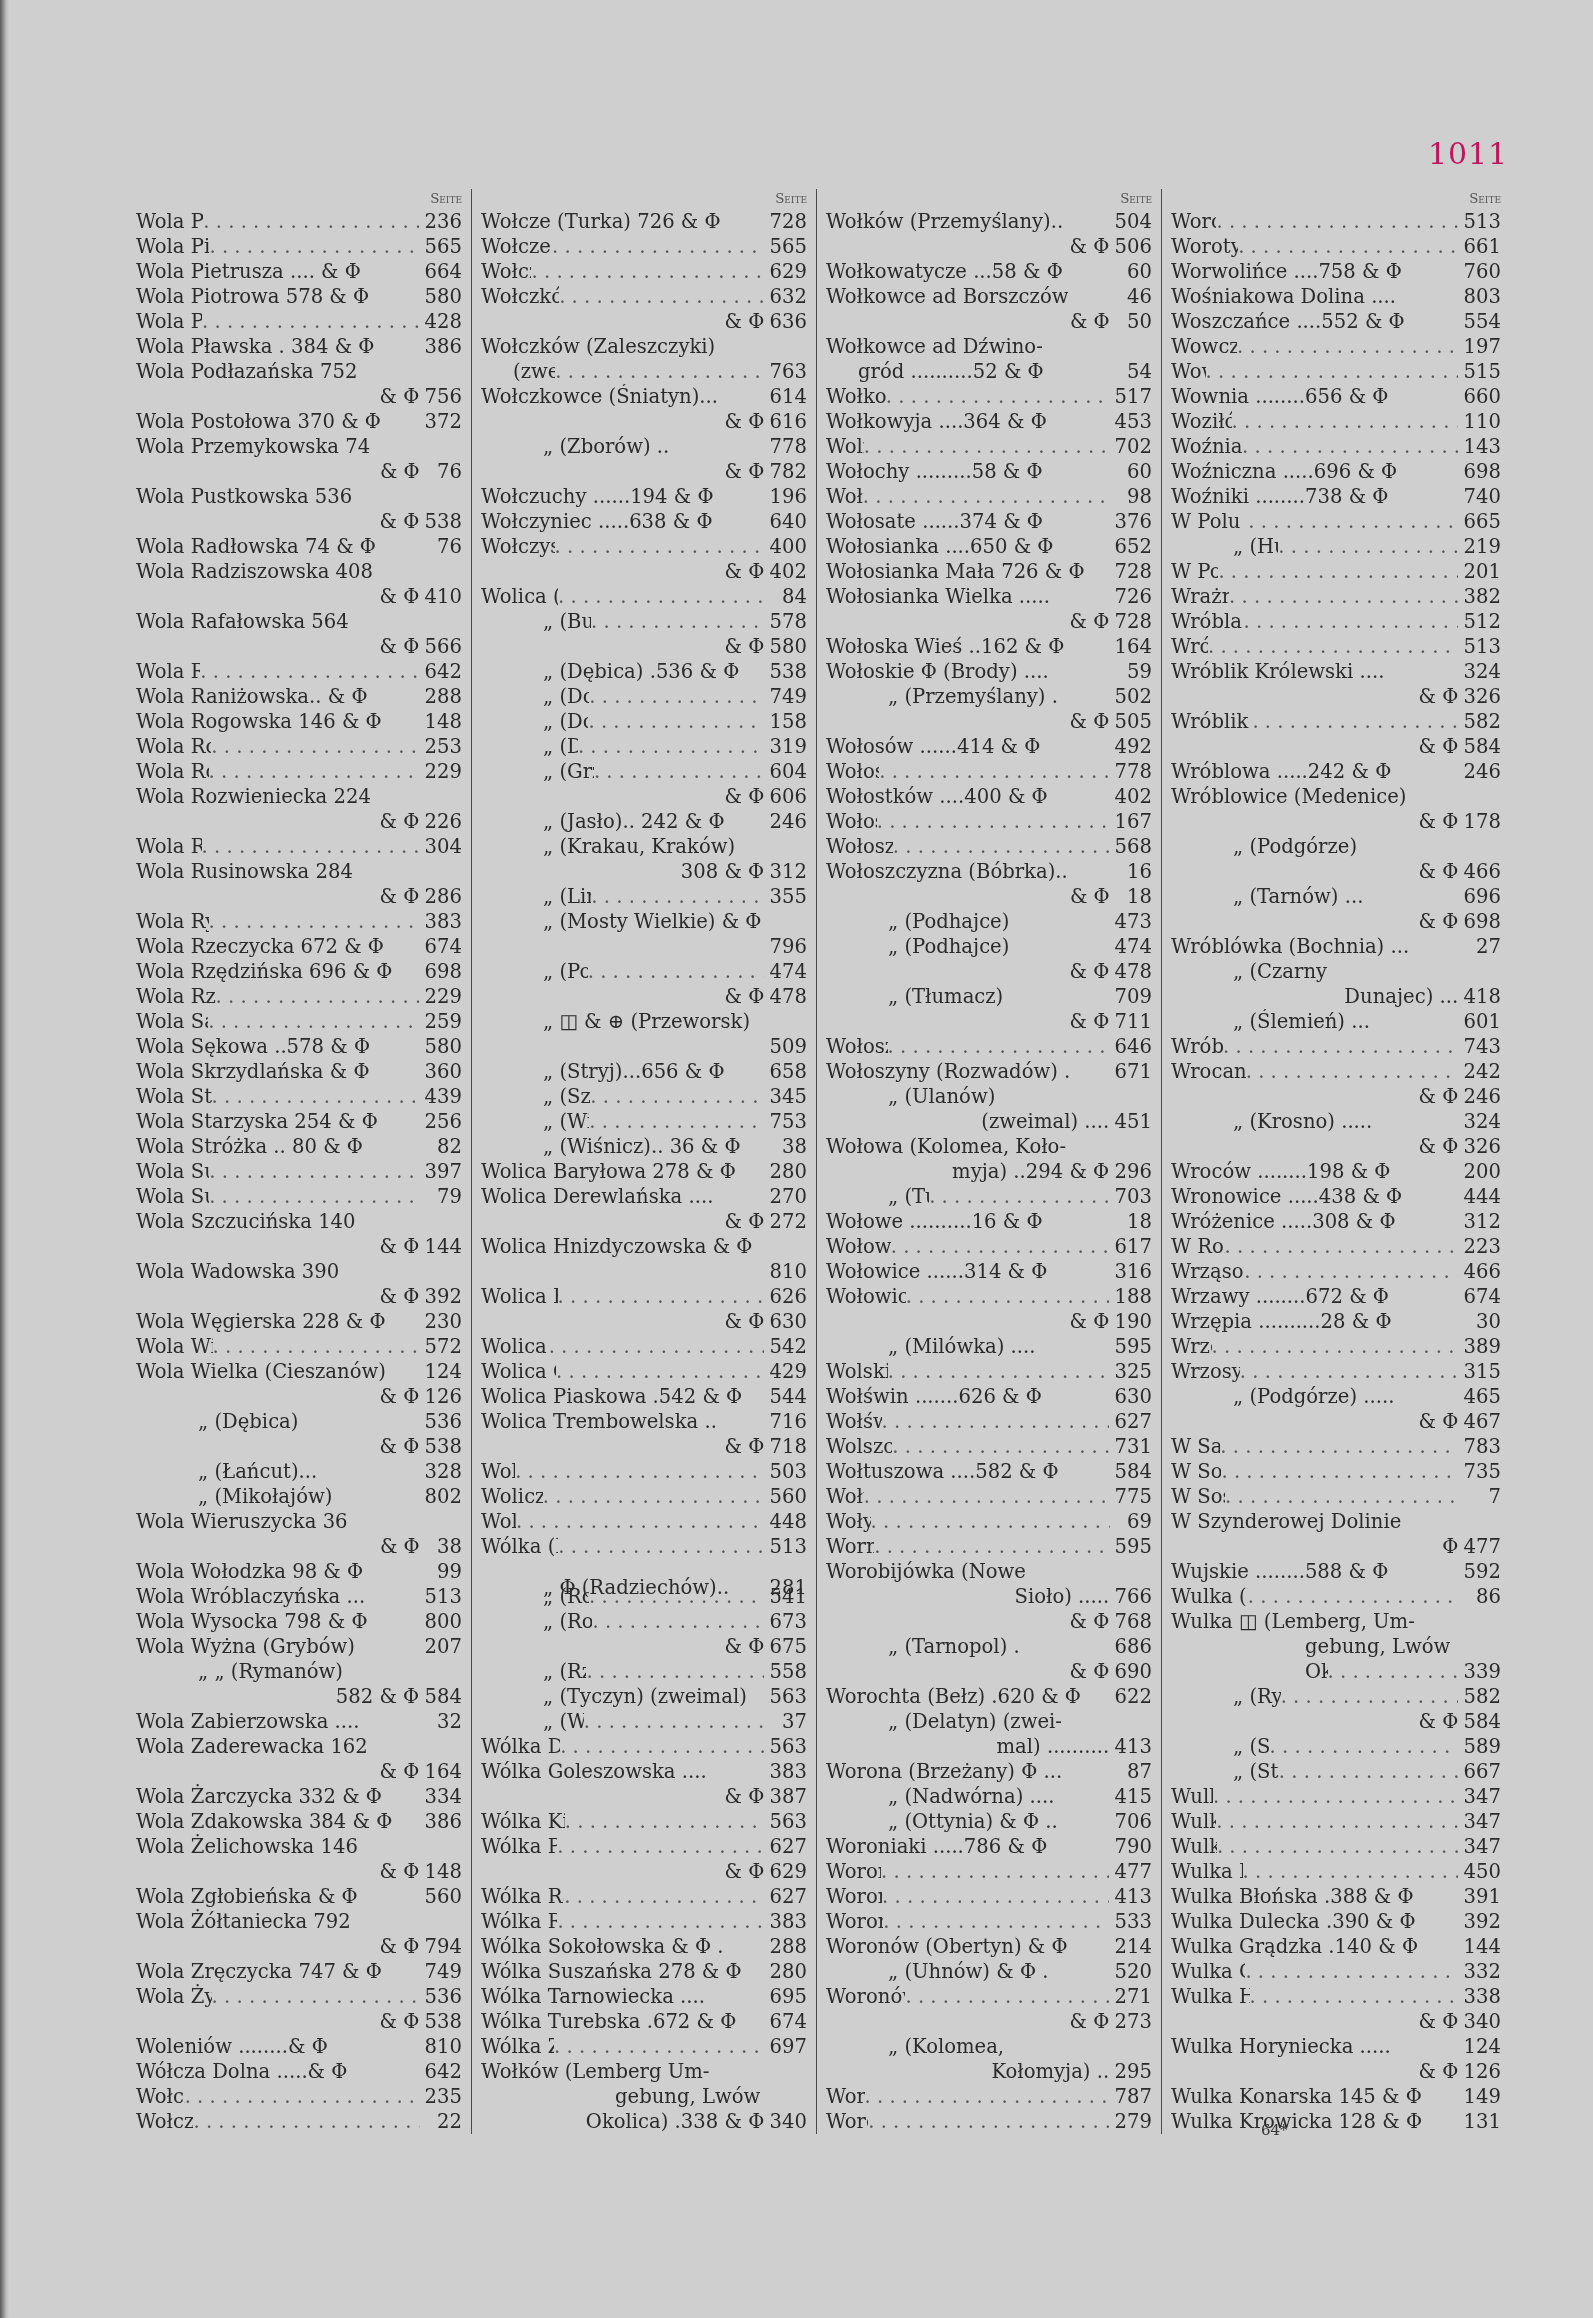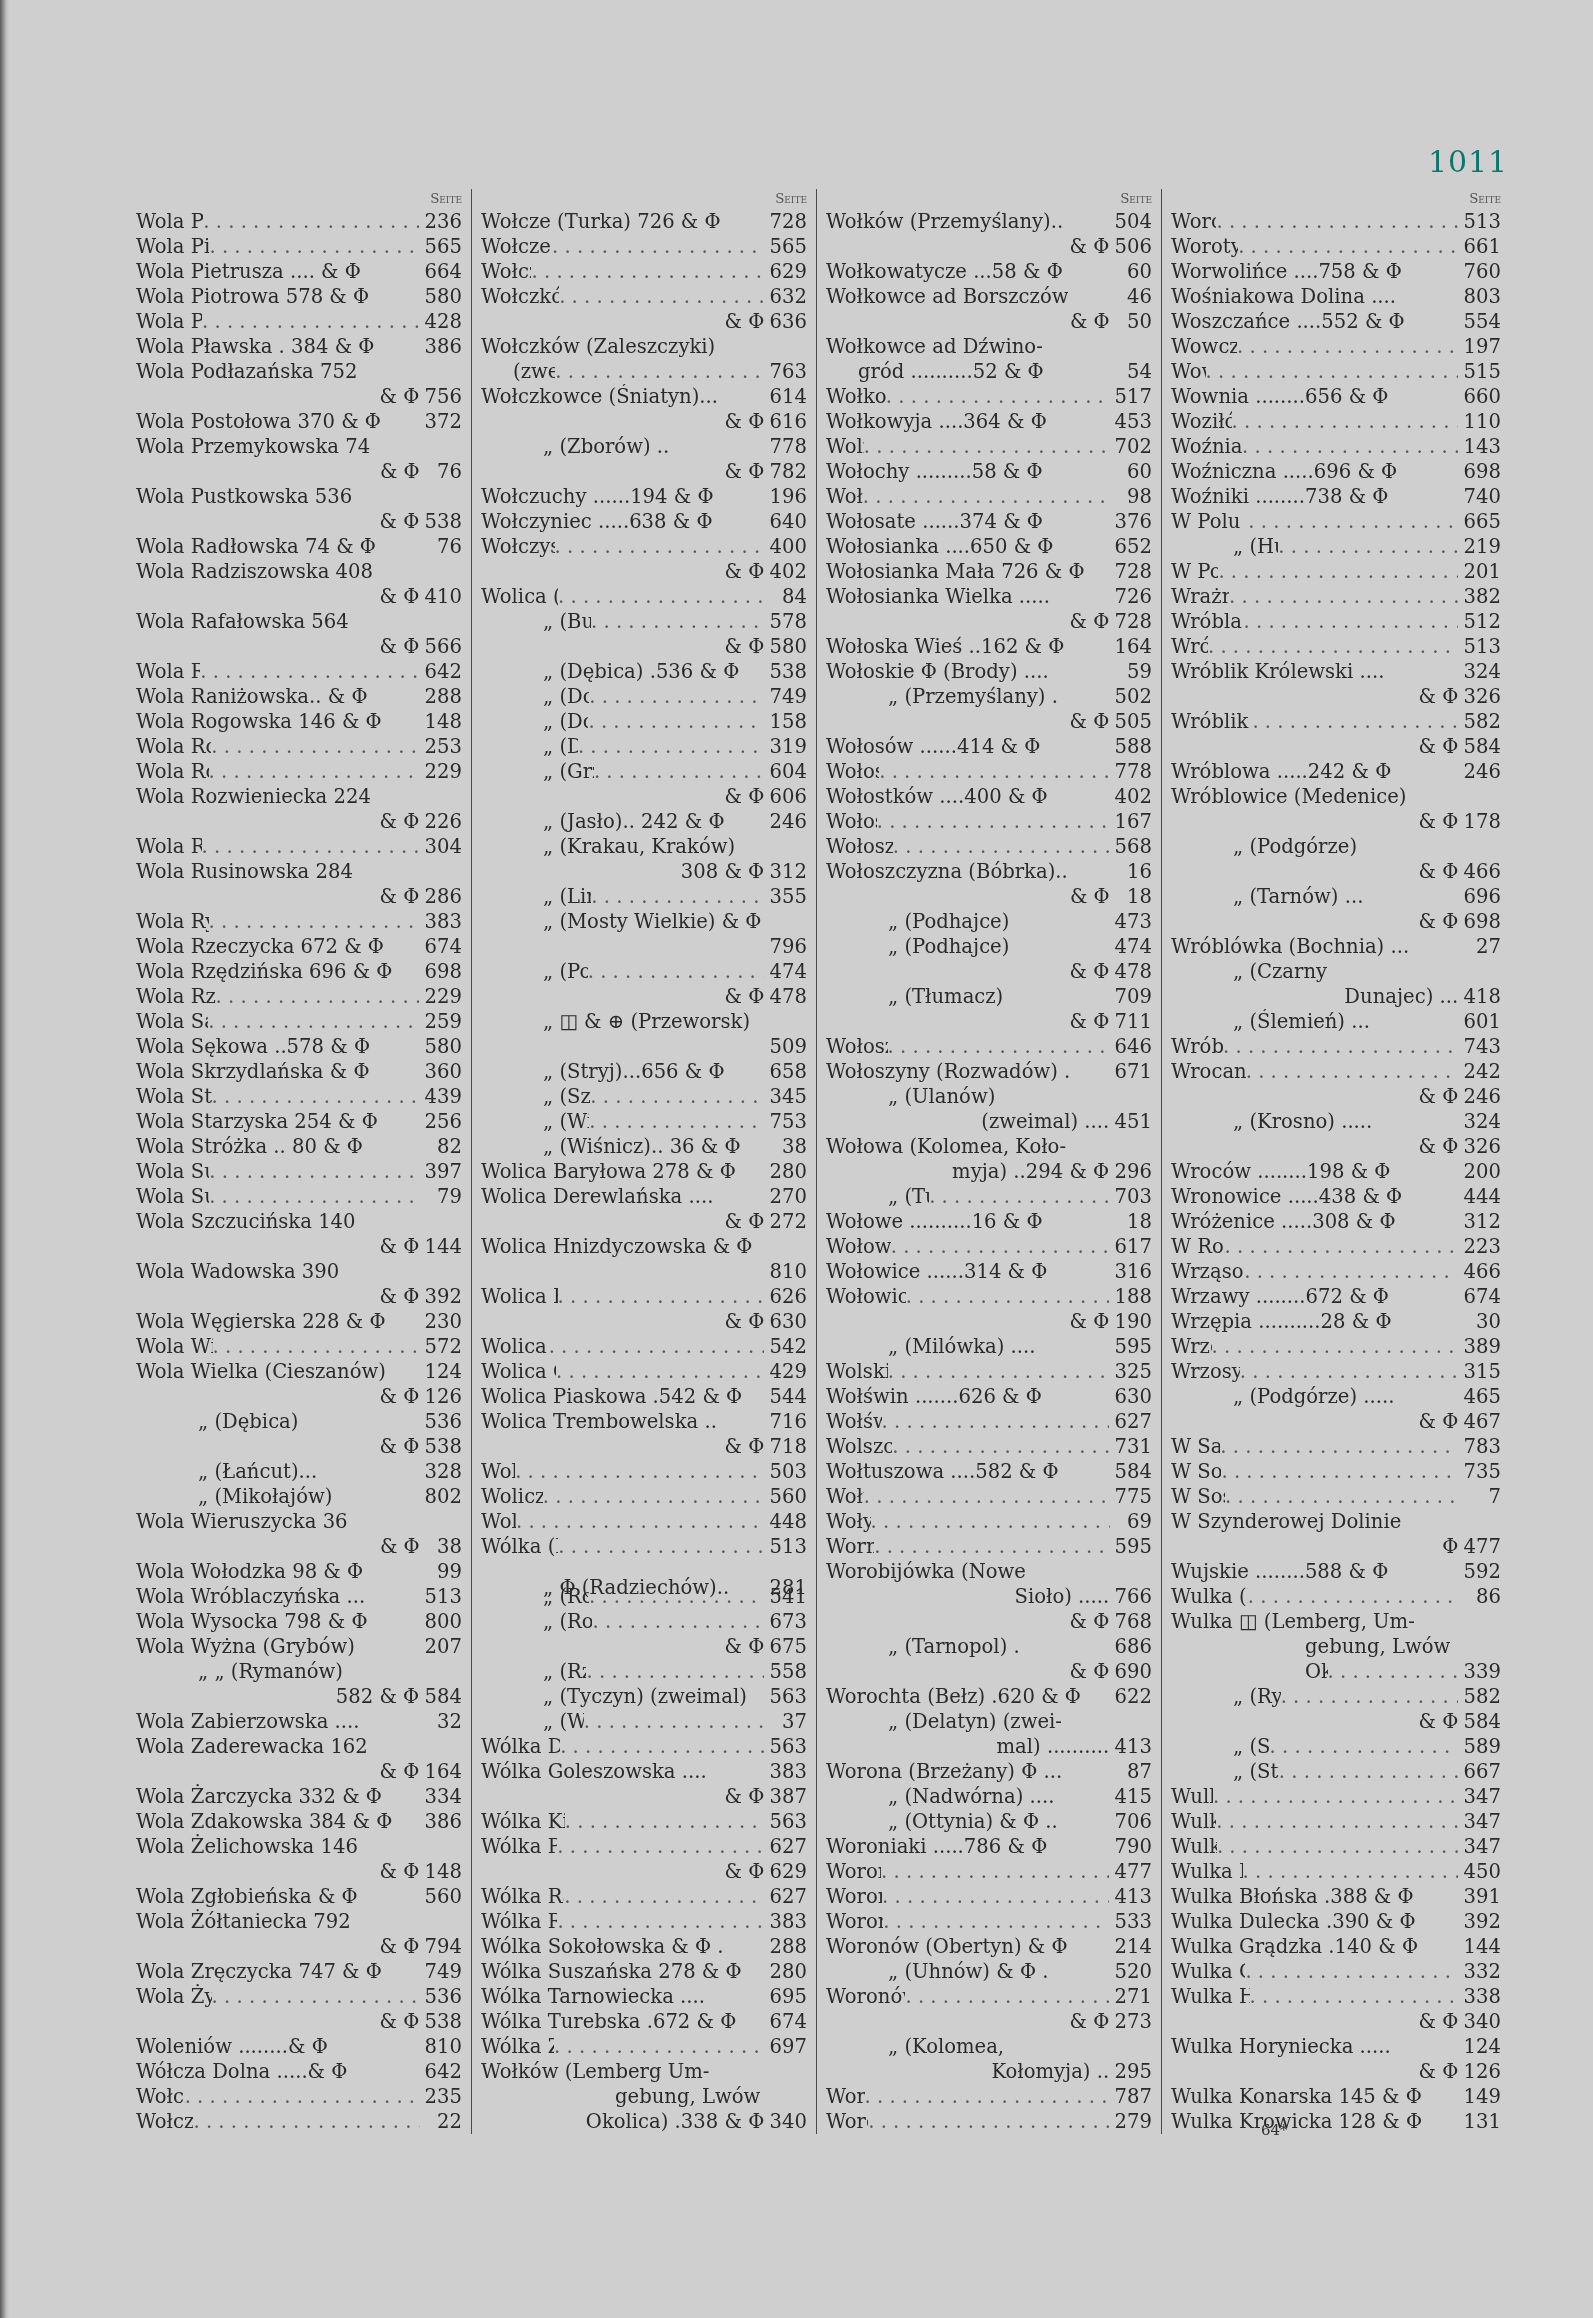--- a/index.html
+++ b/index.html
@@ -8,22 +8,22 @@
       background: #cfcfcf;
       position: relative; overflow: hidden;
       font-family: "DejaVu Serif", "Liberation Serif", serif;
       color: #2a2a2a;
     }
     .edge-shadow {
       position: absolute; left: 0; top: 0; width: 9px; height: 2319px;
       background: linear-gradient(to right, #5a5a5a, #bdbdbd 70%, #cfcfcf);
     }
     .page-number {
-      position: absolute; left: 1428px; top: 144px;
-      font-size: 30px; letter-spacing: 0.9px; color: #0f766e;
+      position: absolute; left: 1428px; top: 136px;
+      font-size: 30px; letter-spacing: 0.9px; color: #be185d;
     }
     .columns {
       position: absolute; left: 136px; top: 189px;
       display: flex;
     }
     .col {
       width: 326px; padding: 0 9px 0 9px;
       border-right: 1.8px solid #4a4a4a;
       box-sizing: content-box;
     }
@@ -909,21 +909,21 @@
           <span class="lead none"></span>
           <span class="pg">502</span>
         </div>
         <div class="row right">
           <span class="txt">&amp; Φ</span>
           <span class="pg">505</span>
         </div>
         <div class="row">
           <span class="txt">Wołosów ......414 &amp; Φ</span>
           <span class="lead none"></span>
-          <span class="pg">588</span>
+          <span class="pg">492</span>
         </div>
         <div class="row">
           <span class="txt">Wołosówka</span>
           <span class="lead"></span>
           <span class="pg">778</span>
         </div>
         <div class="row">
           <span class="txt">Wołostków ....400 &amp; Φ</span>
           <span class="lead none"></span>
           <span class="pg">402</span>

